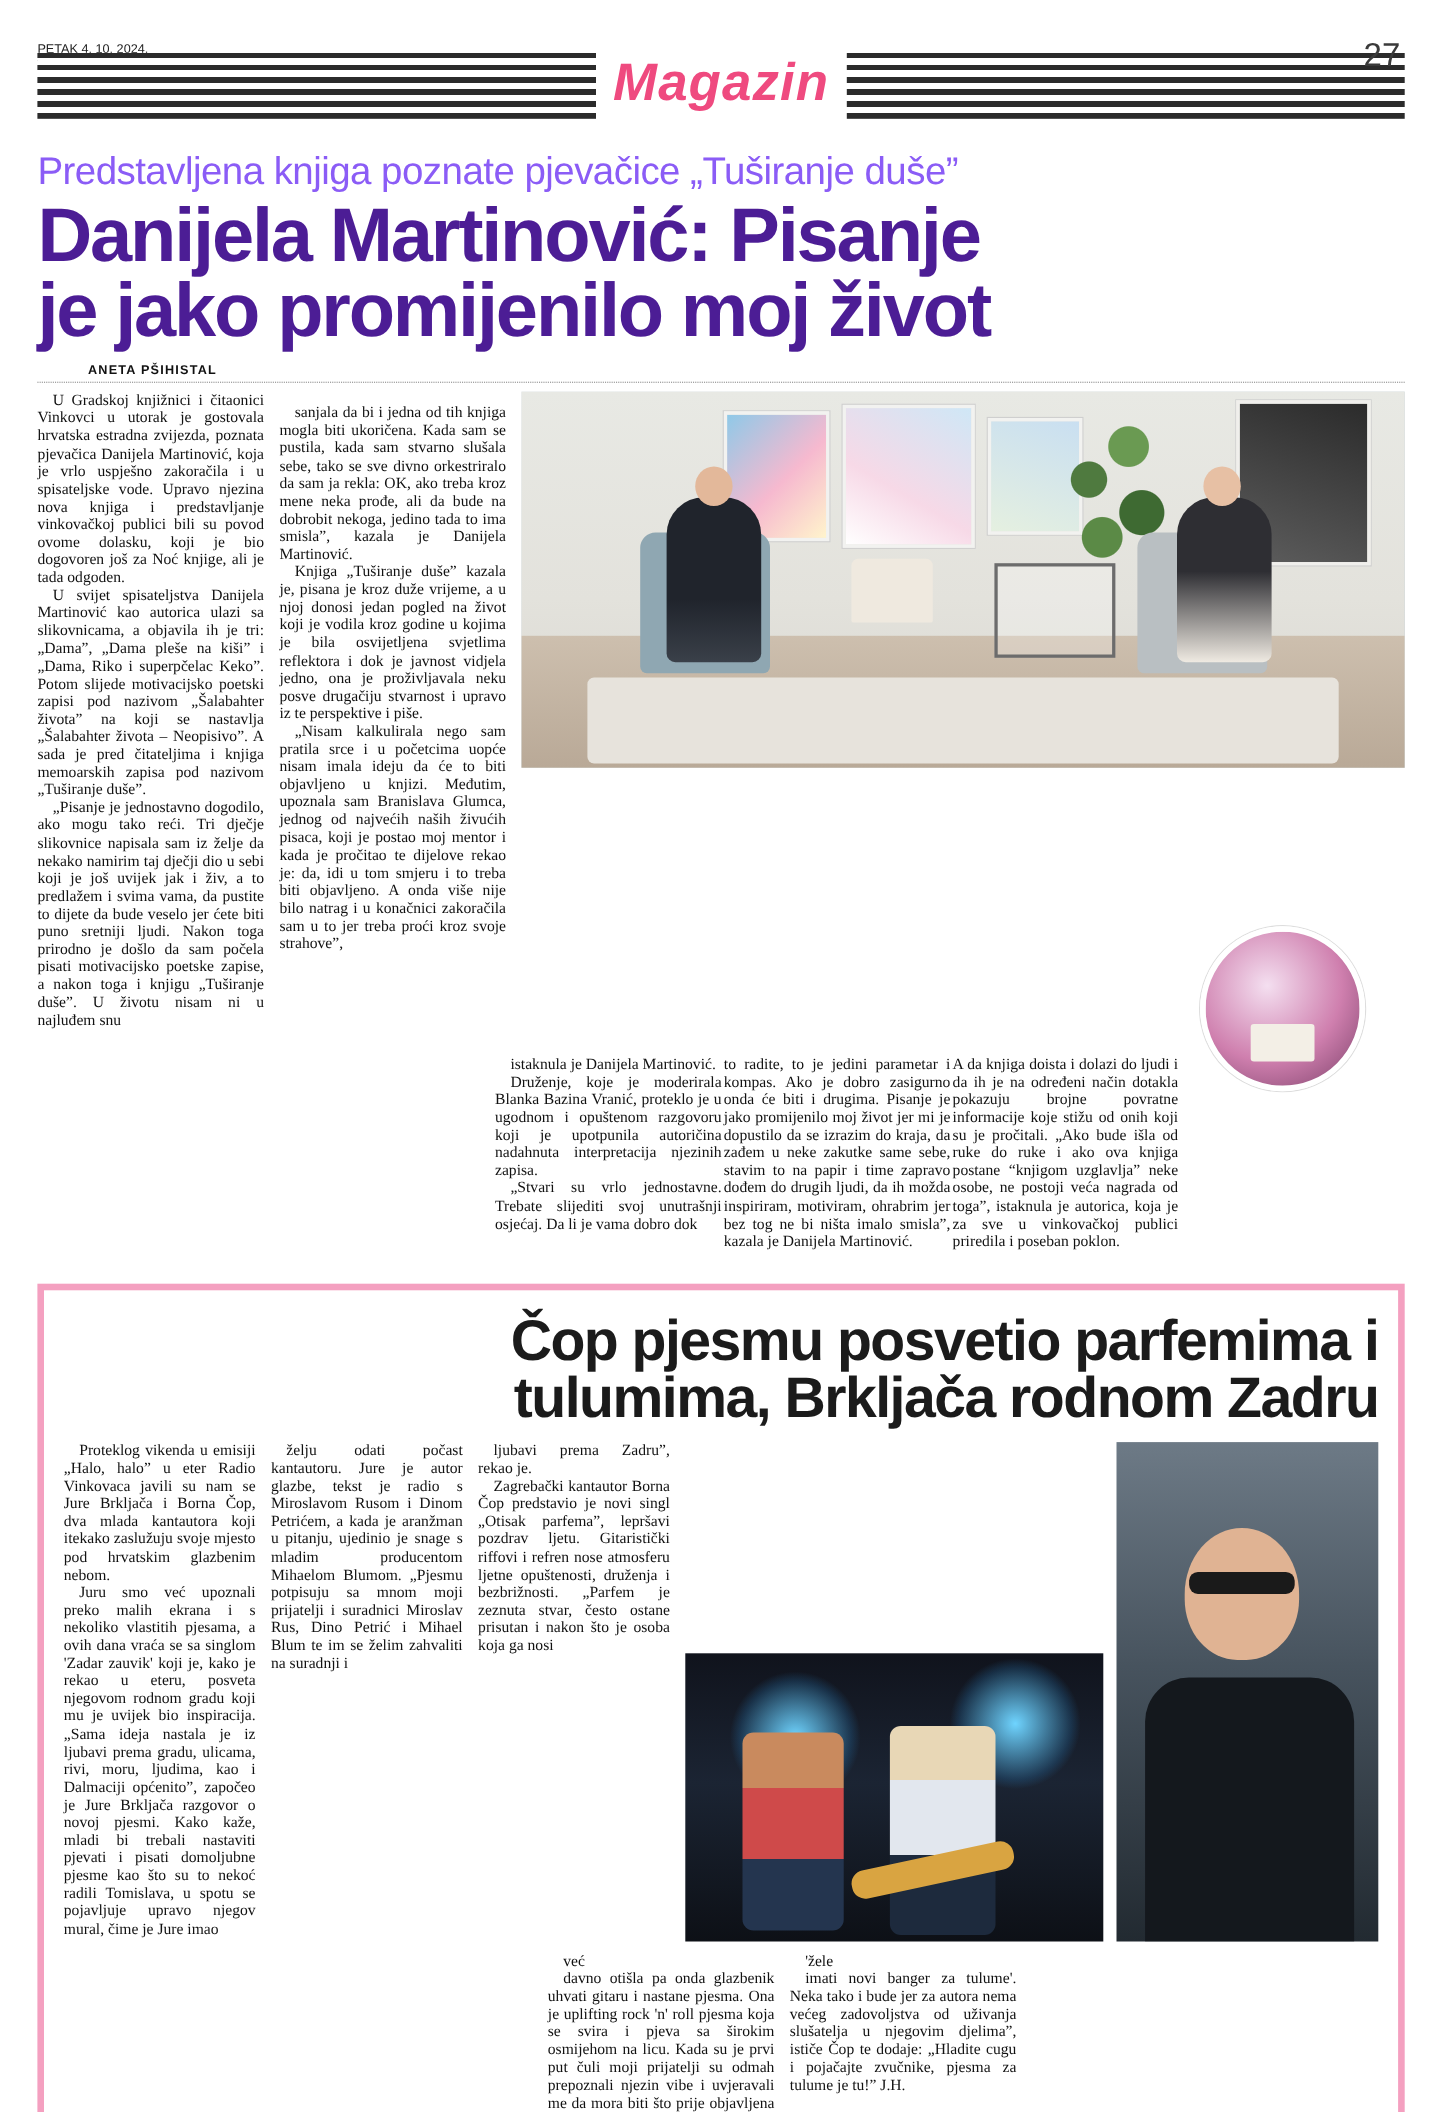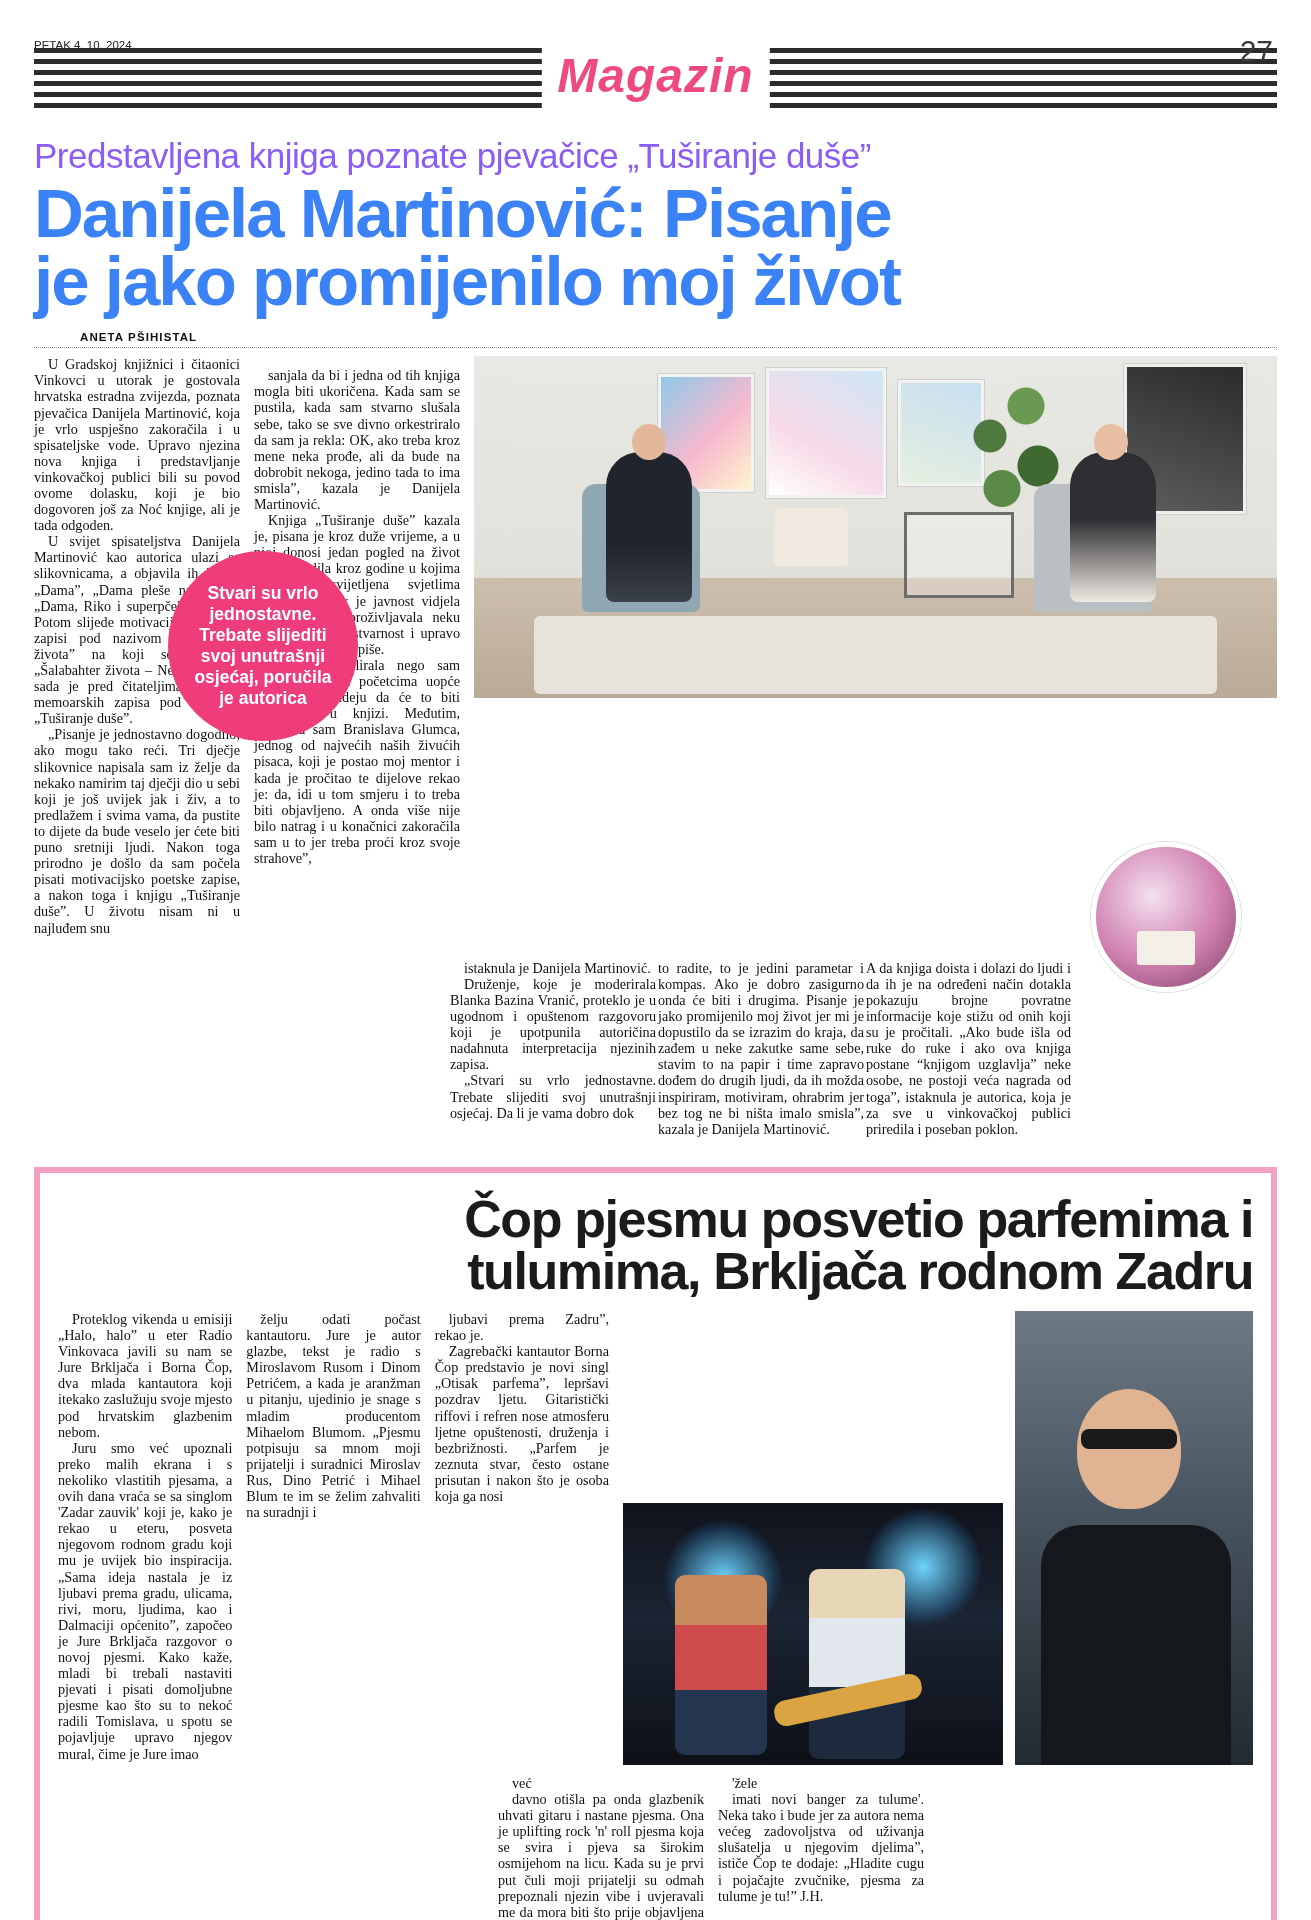--- a/index.html
+++ b/index.html
@@ -82,21 +82,21 @@
     letter-spacing: -0.5px;
     margin-top: 12px;
     margin-bottom: 4px;
     white-space: nowrap;
   }
   .headline {
     font-family: "Liberation Sans", sans-serif;
     font-weight: bold;
     font-size: 69px;
     line-height: 0.98;
-    color: #3b82f6;
+    color: #4c1d95;
     letter-spacing: -2px;
     margin-bottom: 16px;
   }
 
   
   .a1 {
     position: relative;
     width: 100%;
   }
   .byline {
@@ -386,21 +386,20 @@
           <div class="ph-table"></div>
           <div class="ph-chair r"></div>
           <div class="ph-person p2"></div>
         </div>
         <div class="photo-circle">
           <div class="tag"></div>
         </div>
       </div>
     </div>
 
-    <div class="bubble">Stvari su vrlo jednostavne. Trebate slijediti svoj unutrašnji osjećaj, poručila je autorica</div>
 
     <div class="cols-bottom">
       <div class="cb"></div>
       <div class="cb"></div>
       <div class="cb">
         <p class="col">
             <span style="display: block; text-indent: 14px;">istaknula je Danijela Martinović.</span>
             <span style="display: block; text-indent: 14px;">Druženje, koje je moderirala Blanka Bazina Vranić, proteklo je u ugodnom i opuštenom razgovoru koji je upotpunila autoričina nadahnuta interpretacija njezinih zapisa.</span>
             <span style="display: block; text-indent: 14px;">„Stvari su vrlo jednostavne. Trebate slijediti svoj unutrašnji osjećaj. Da li je vama dobro dok</span>
           </p>

